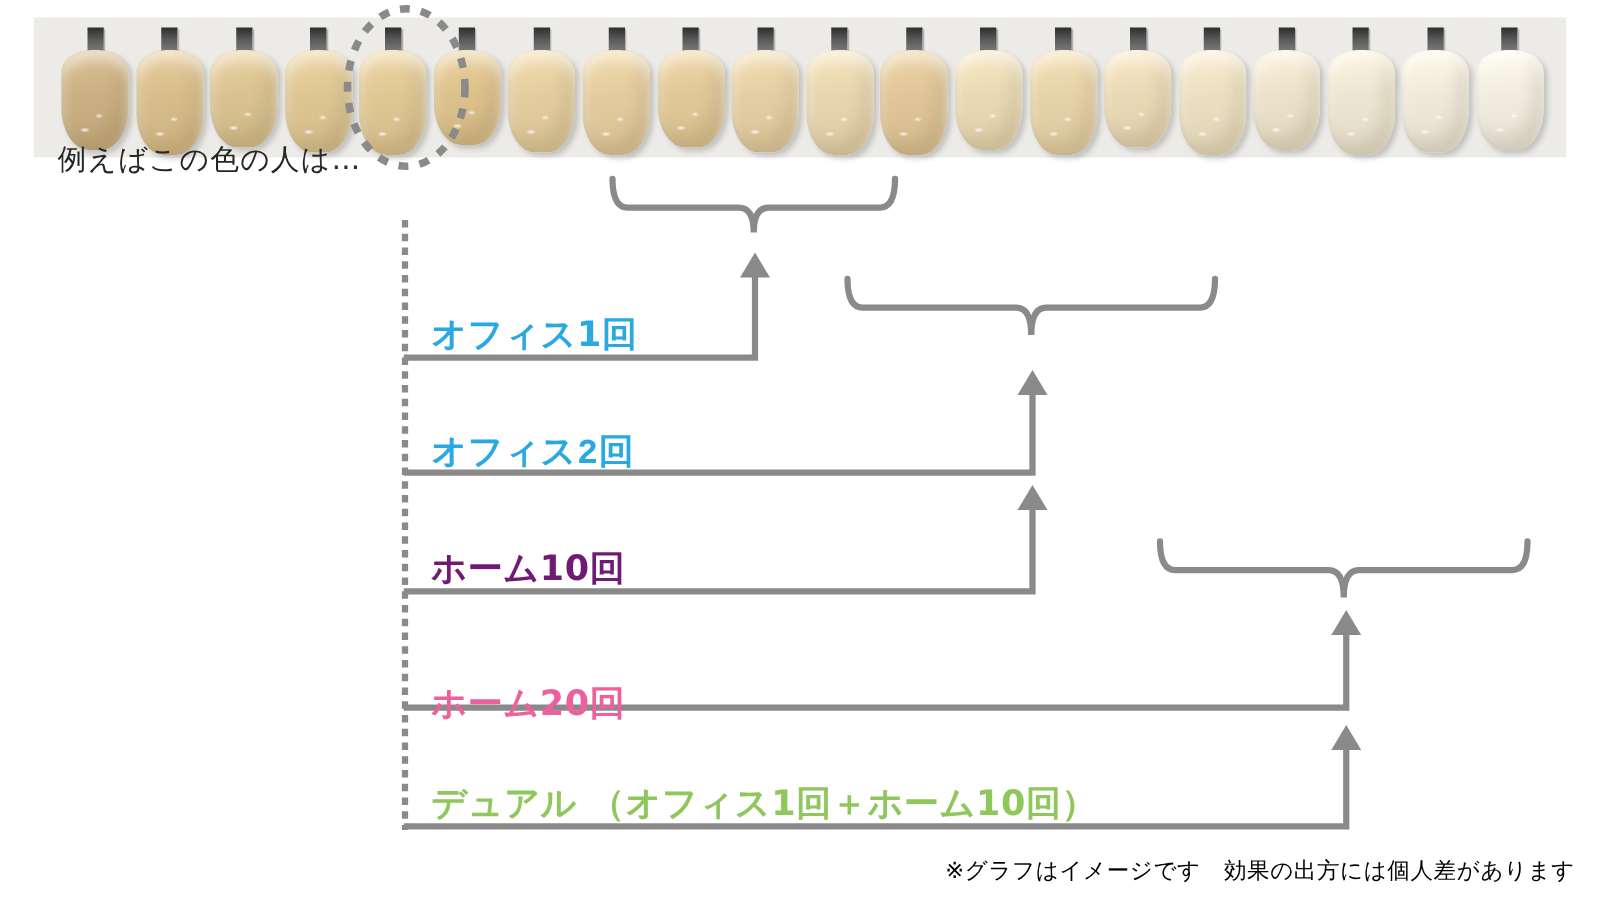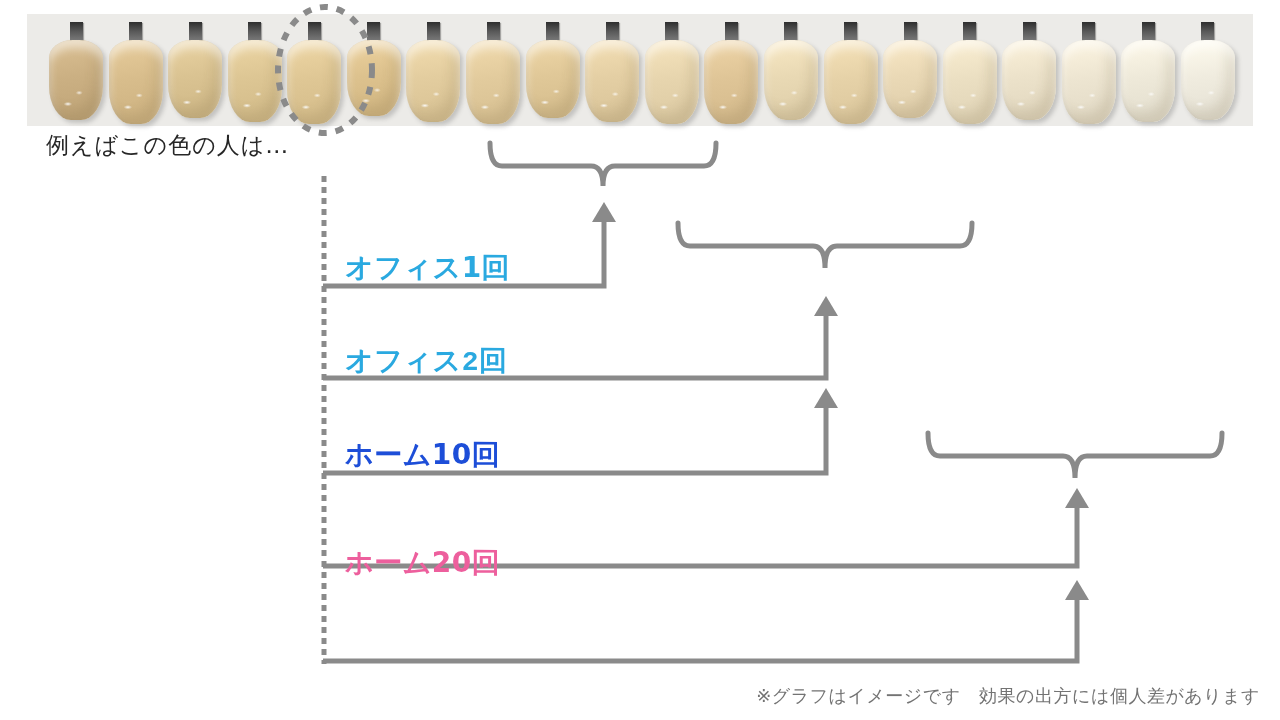--- a/index.html
+++ b/index.html
@@ -22,29 +22,29 @@
   .crown{
     width:54px;margin-top:-10px;
     border-radius:24px 24px 22px 22px / 18px 18px 34px 34px;
     box-shadow:inset 0 8px 10px rgba(255,255,255,.55),
                inset -8px -10px 12px rgba(110,95,55,.16),
                inset 2px 0 3px rgba(0,0,0,.05),
                3px 3px 4px rgba(90,90,90,.28);
   }
   
   .example-label{
-    position:absolute;left:46px;top:130px;font-size:23px;color:#262626;
+    position:absolute;left:46px;top:112px;font-size:23px;color:#262626;
     letter-spacing:1px;white-space:nowrap;
   }
   .tlabel{
     position:absolute;left:345px;font-size:28px;font-weight:bold;
     letter-spacing:.5px;white-space:nowrap;
   }
   .footnote{
-    position:absolute;right:20px;top:684px;font-size:18px;color:#737373;
+    position:absolute;right:20px;top:684px;font-size:18px;color:#000000;
     letter-spacing:.5px;white-space:nowrap;
   }
   svg.overlay{position:absolute;left:0;top:0;}
 </style>
 </head>
 <body>
 
 <div class="slide">
 
   <div class="strip" id="strip" style="background: rgb(236, 235, 232);">
@@ -145,18 +145,19 @@
       <path d="M323 473 H826 V406" fill="none" stroke="#8a8a8a" stroke-width="5"></path>
       <polygon points="826,388 814,408 838,408" fill="#8a8a8a"></polygon>
       <path d="M323 566 H1077 V506" fill="none" stroke="#8a8a8a" stroke-width="5"></path>
       <polygon points="1077,488 1065,508 1089,508" fill="#8a8a8a"></polygon>
       <path d="M323 661 H1077 V598" fill="none" stroke="#8a8a8a" stroke-width="5"></path>
       <polygon points="1077,580 1065,600 1089,600" fill="#8a8a8a"></polygon>
     </svg>
 
   <div class="tlabel" style="top: 249px; color: rgb(42, 169, 224); text-align: center;">オフィス1回</div>
   <div class="tlabel" style="top: 342px; color: rgb(42, 169, 224); font-family: Liberation Mono, monospace;">オフィス2回</div>
-  <div class="tlabel" style="top: 436px; color: #1d4ed8;">ホーム10回</div>
+  <div class="tlabel" style="top: 436px; color: #701a75;">ホーム10回</div>
   <div class="tlabel" style="top: 544px; color: rgb(237, 95, 157);">ホーム20回</div>
+  <div class="tlabel" style="top: 624px; color: rgb(143, 199, 92);">デュアル （オフィス1回＋ホーム10回）</div>
 
   <div class="footnote">※グラフはイメージです　効果の出方には個人差があります</div>
 
 </div>
 
 </body></html>

